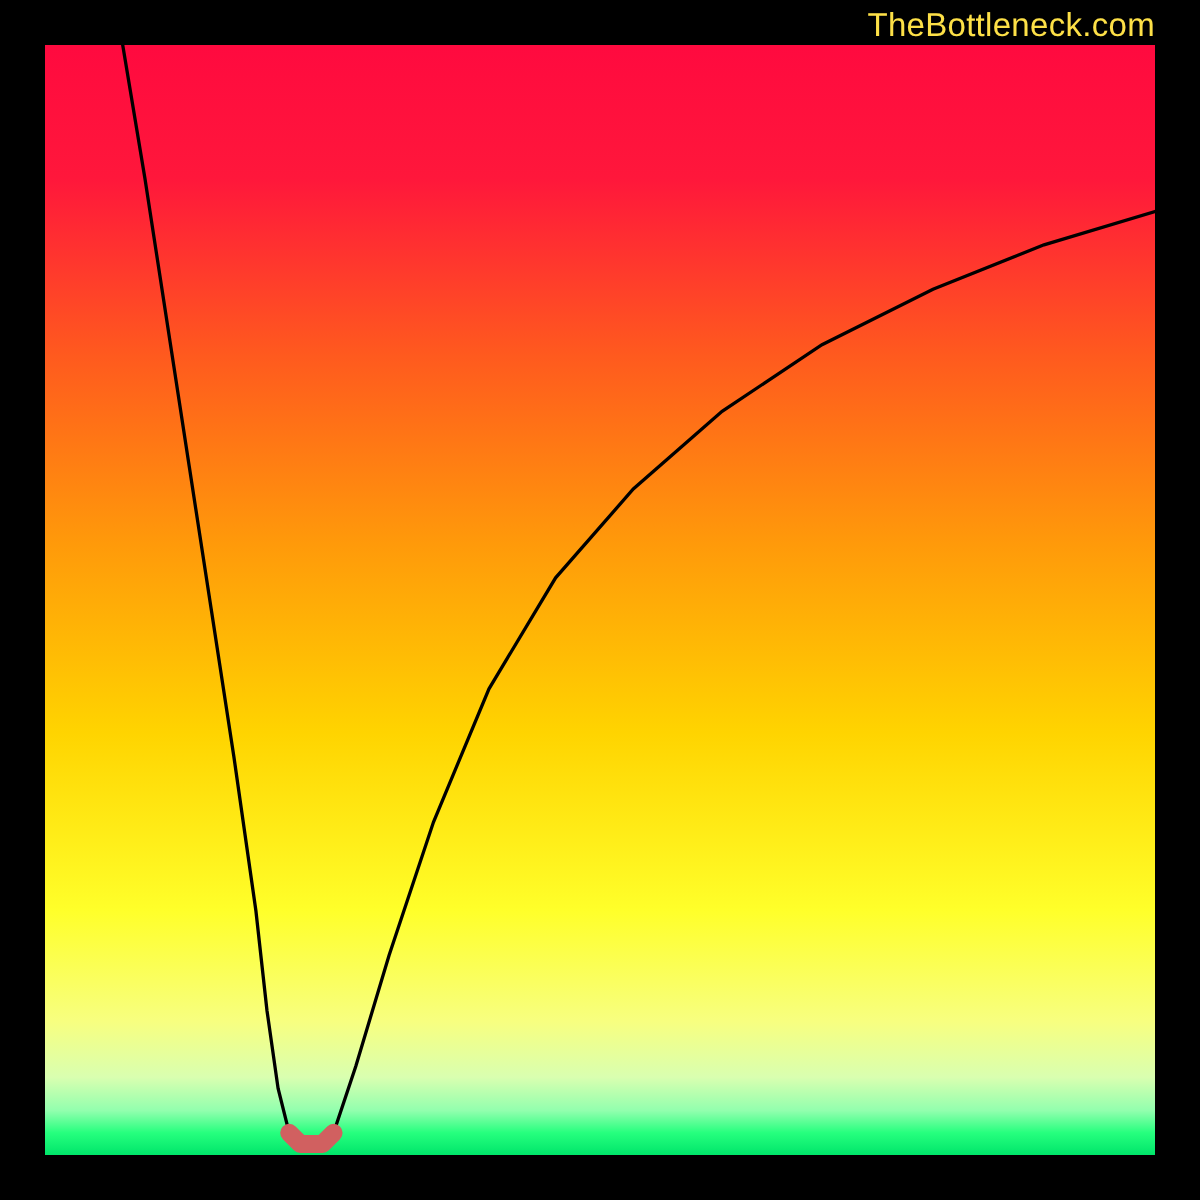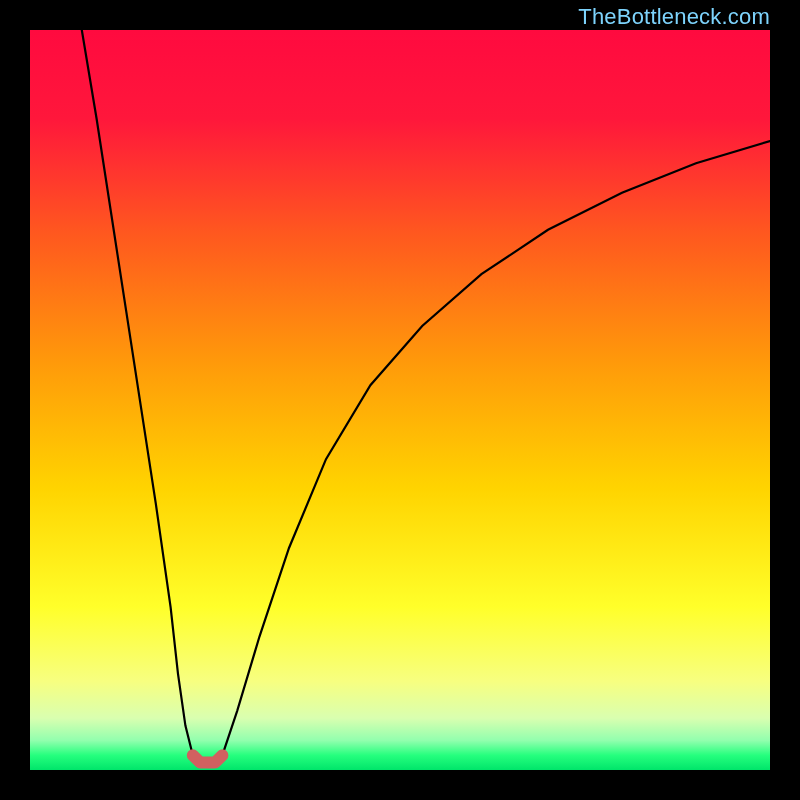--- a/index.html
+++ b/index.html
@@ -26,21 +26,21 @@
     overflow: hidden;
   }
   .gradient {
     position: absolute;
     left: 0; top: 0; right: 0; bottom: 0;
   }
   .watermark {
     position: absolute;
     top: 4px;
     right: 30px;
-    color: #7dd3fc;
+    color: #fde047;
     font-size: 22px;
     font-weight: 400;
     letter-spacing: 0.2px;
     user-select: none;
   }
   svg.curve {
     position: absolute;
     left: 0; top: 0;
     width: 740px;
     height: 740px;

